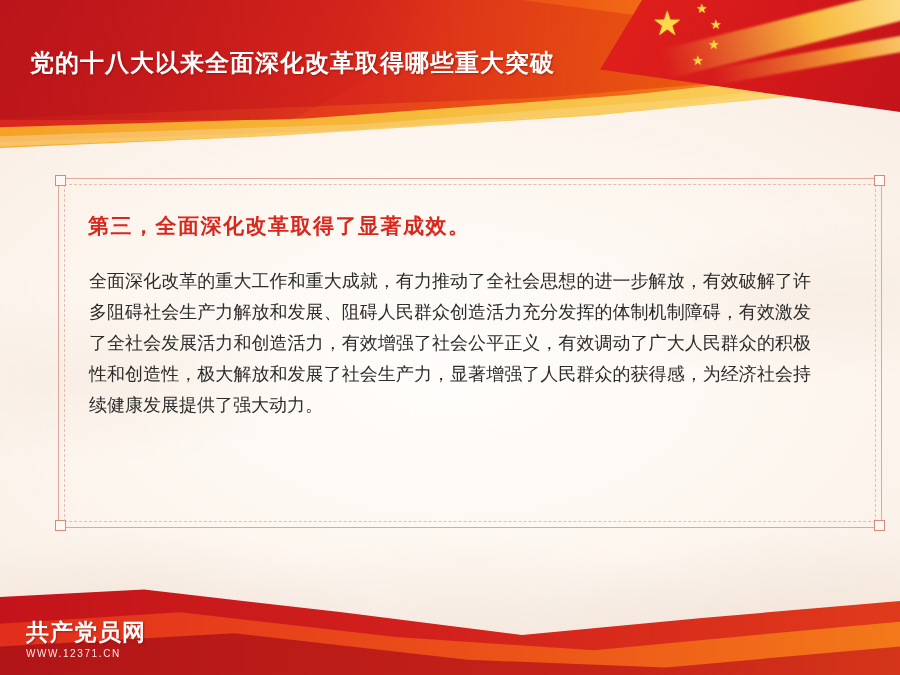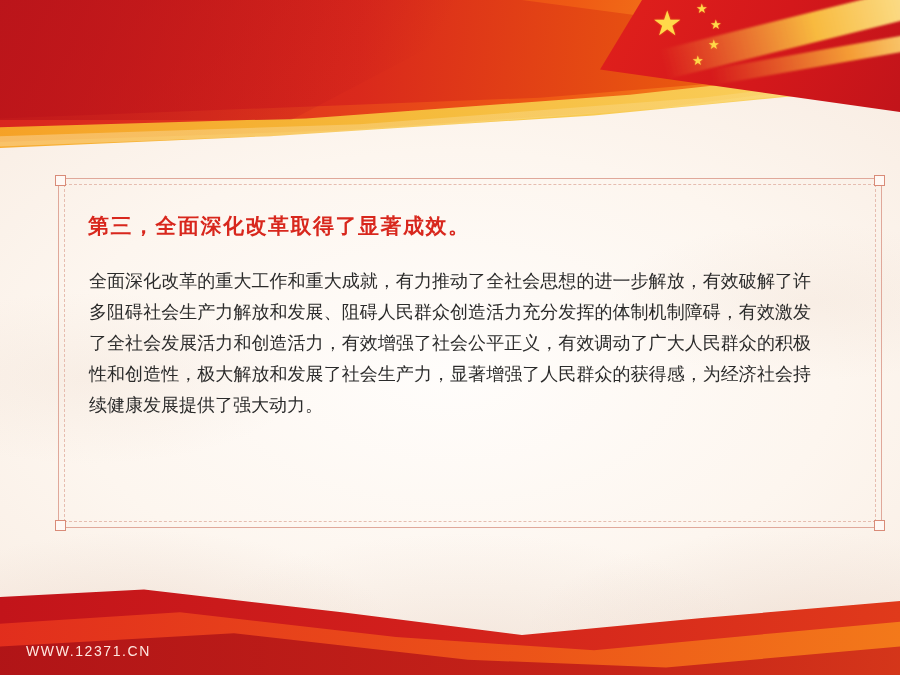--- a/index.html
+++ b/index.html
@@ -221,21 +221,21 @@
     font-family: "DejaVu Sans", sans-serif;
     font-size: 23px;
     font-weight: bold;
     color: #ffffff;
     letter-spacing: 1px;
     line-height: 1.1;
     text-shadow: 1px 1px 2px rgba(110,10,10,0.5);
   }
   .logo-url {
     font-family: "Liberation Sans", sans-serif;
-    font-size: 14px;
+    font-size: 10px;
     color: #ffe7e0;
     letter-spacing: 1.6px;
     margin-top: 3px;
   }
 </style>
 </head>
 <body>
 
 <div class="slide">
 
@@ -252,35 +252,37 @@
     <div class="flag">
       <span class="star big">★</span>
       <span class="star s1">★</span>
       <span class="star s2">★</span>
       <span class="star s3">★</span>
       <span class="star s4">★</span>
       <div class="flag-streak"></div>
       <div class="flag-streak2"></div>
     </div>
 
+    <div class="header-title">党的十八大以来全面深化改革取得哪些重大突破</div>
   </div>
 
   <div class="content-box">
     <span class="corner tl"></span>
     <span class="corner tr"></span>
     <span class="corner bl"></span>
     <span class="corner br"></span>
 
     <div class="section-heading">第三，全面深化改革取得了显著成效。</div>
     <div class="body-text">全面深化改革的重大工作和重大成就，有力推动了全社会思想的进一步解放，有效破解了许多阻碍社会生产力解放和发展、阻碍人民群众创造活力充分发挥的体制机制障碍，有效激发了全社会发展活力和创造活力，有效增强了社会公平正义，有效调动了广大人民群众的积极性和创造性，极大解放和发展了社会生产力，显著增强了人民群众的获得感，为经济社会持续健康发展提供了强大动力。</div>
   </div>
 
   <div class="footer">
     <div class="ftr-base"></div>
     <div class="ftr-wave"></div>
     <div class="ftr-wave2"></div>
 
     <div class="logo-block">
+      <div class="logo-text">共产党员网</div>
       <div class="logo-url">WWW.12371.CN</div>
     </div>
   </div>
 
 </div>
 
 </body></html>

